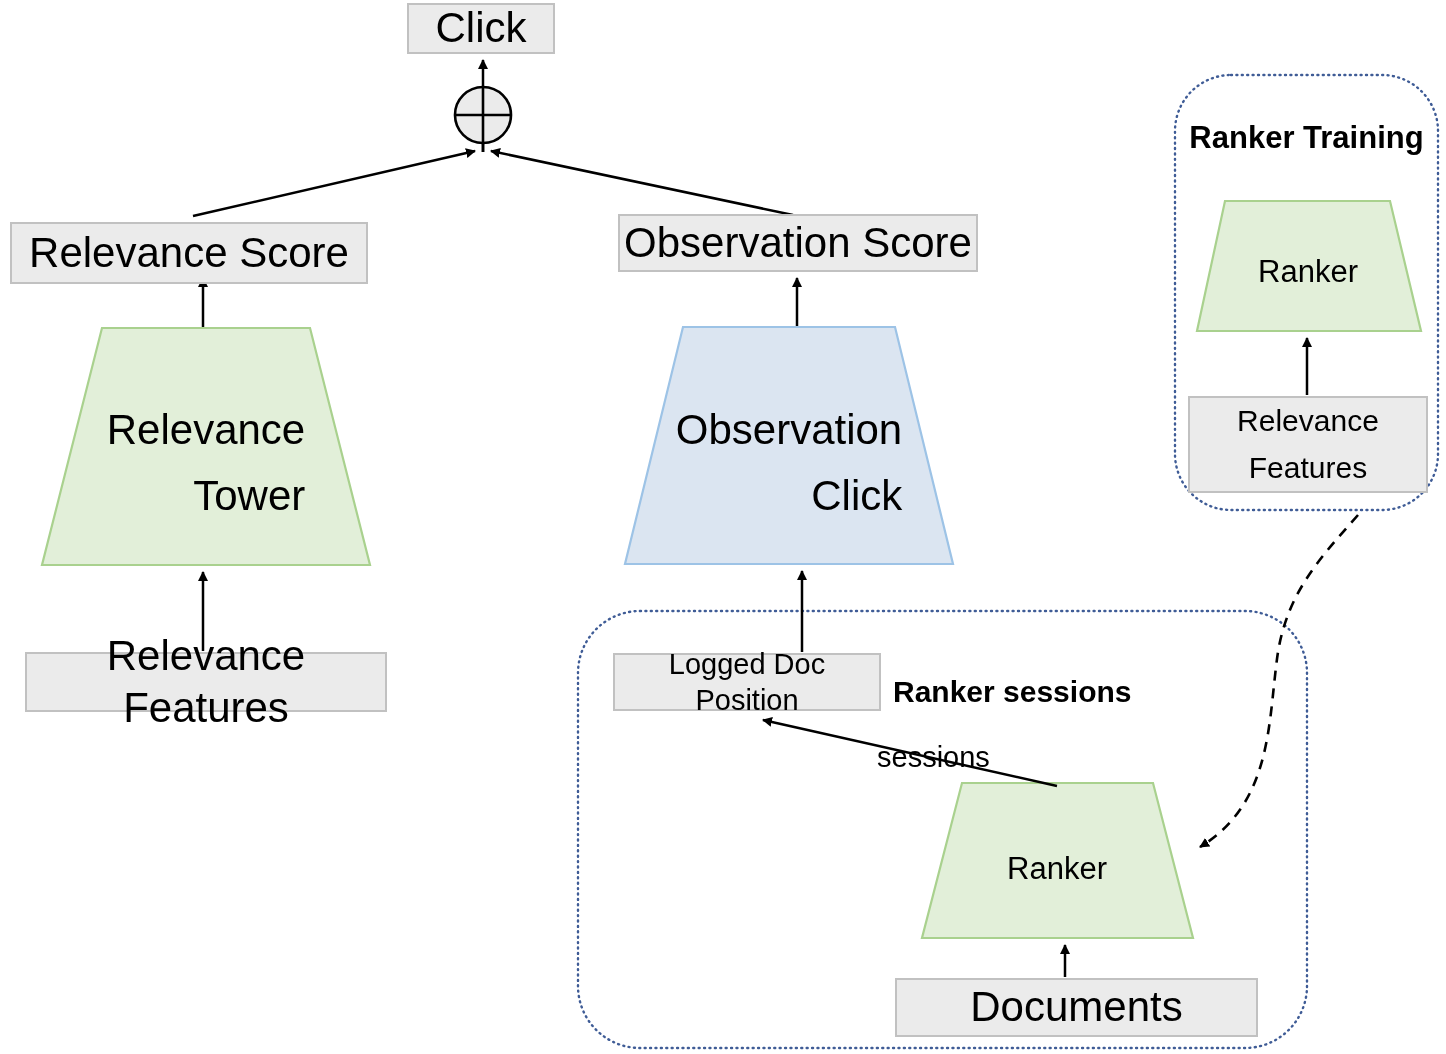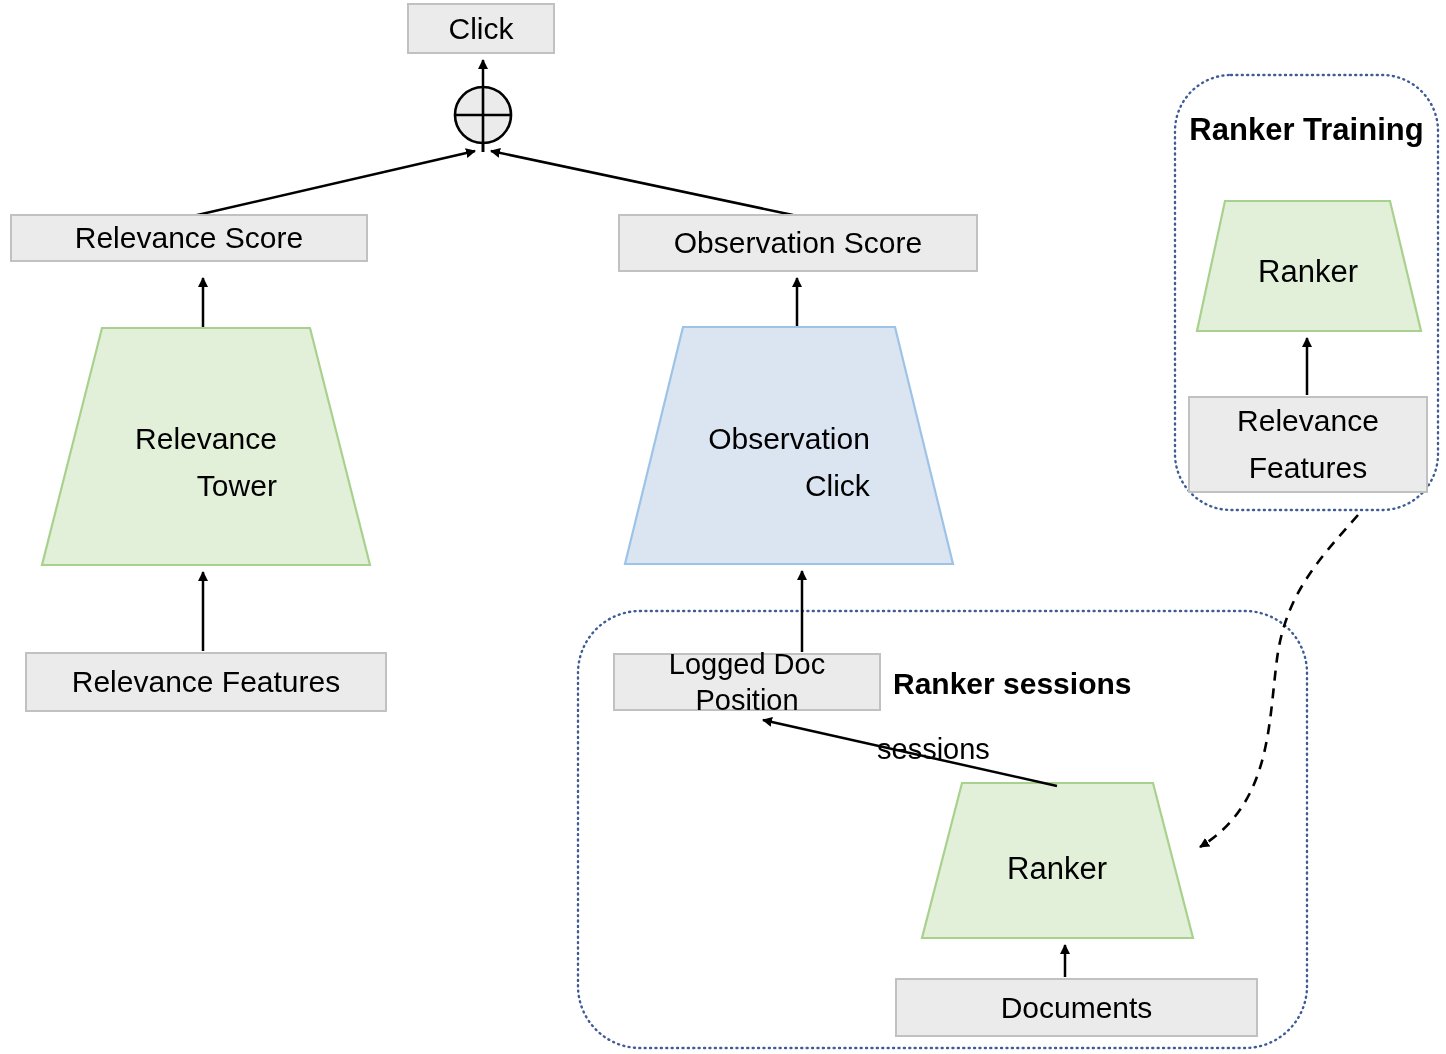--- a/index.html
+++ b/index.html
@@ -17,23 +17,23 @@
   .gbox{
     position:absolute;z-index:2;box-sizing:border-box;
     background:var(--box-fill);border:2px solid var(--box-border);
     display:flex;align-items:center;justify-content:center;
     text-align:center;white-space:pre-line;line-height:1.25;
   }
   .shape-label{
     position:absolute;z-index:3;display:flex;align-items:center;justify-content:center;
     text-align:right;white-space:pre-line;background:transparent;pointer-events:none;
   }
-  .float-label{position:absolute;z-index:3;white-space:nowrap;}
+  .float-label{position:absolute;z-index:3;white-space:nowrap;margin-top:8px;}
   .bold{font-weight:bold;}
-  .f33{font-size:30px;} .f31{font-size:31px;} .f30{font-size:30px;} .f29{font-size:29px;}
+  .f33{font-size:42px;} .f31{font-size:31px;} .f30{font-size:30px;} .f29{font-size:29px;}
 </style>
 </head>
 <body>
 
 <div id="canvas">
 
   <svg id="wires" width="1446" height="1054" viewBox="0 0 1446 1054">
     <defs>
       <marker id="arrow" markerWidth="11" markerHeight="11" refX="9" refY="5" orient="auto" markerUnits="userSpaceOnUse">
         <path d="M0,0 L10,5 L0,10 Z" fill="#000000"></path>
@@ -63,21 +63,21 @@
 
     <g>
       <circle cx="483" cy="115" r="28" fill="var(--box-fill)" stroke="var(--line)" stroke-width="2.6"></circle>
       <line x1="455" y1="115" x2="511" y2="115" stroke="var(--line)" stroke-width="2.6"></line>
       <line x1="483" y1="87" x2="483" y2="152" stroke="var(--line)" stroke-width="2.6"></line>
     </g>
   </svg>
 
   <div class="gbox f33" style="left:407px;top:3px;width:148px;height:51px;">Click</div>
 
-  <div class="gbox f33" style="left:10px;top:214px;width:358px;height:48px;">Relevance Score</div>
+  <div class="gbox f33" style="left:10px;top:222px;width:358px;height:62px;">Relevance Score</div>
 
   <div class="gbox f33" style="left:610px;top:214px;width:360px;height:58px;margin-left:8px;">Observation Score</div>
 
   <div class="gbox f33" style="left:25px;top:652px;width:362px;height:60px;">Relevance Features</div>
 
   <div class="gbox f33" style="left:895px;top:978px;width:363px;height:59px;">Documents</div>
 
   <div class="gbox f29" style="left:613px;top:653px;width:268px;height:58px;">Logged Doc Position</div>
 
   <div class="gbox f30" style="left:1188px;top:396px;width:240px;height:97px;line-height:1.55;">Relevance

